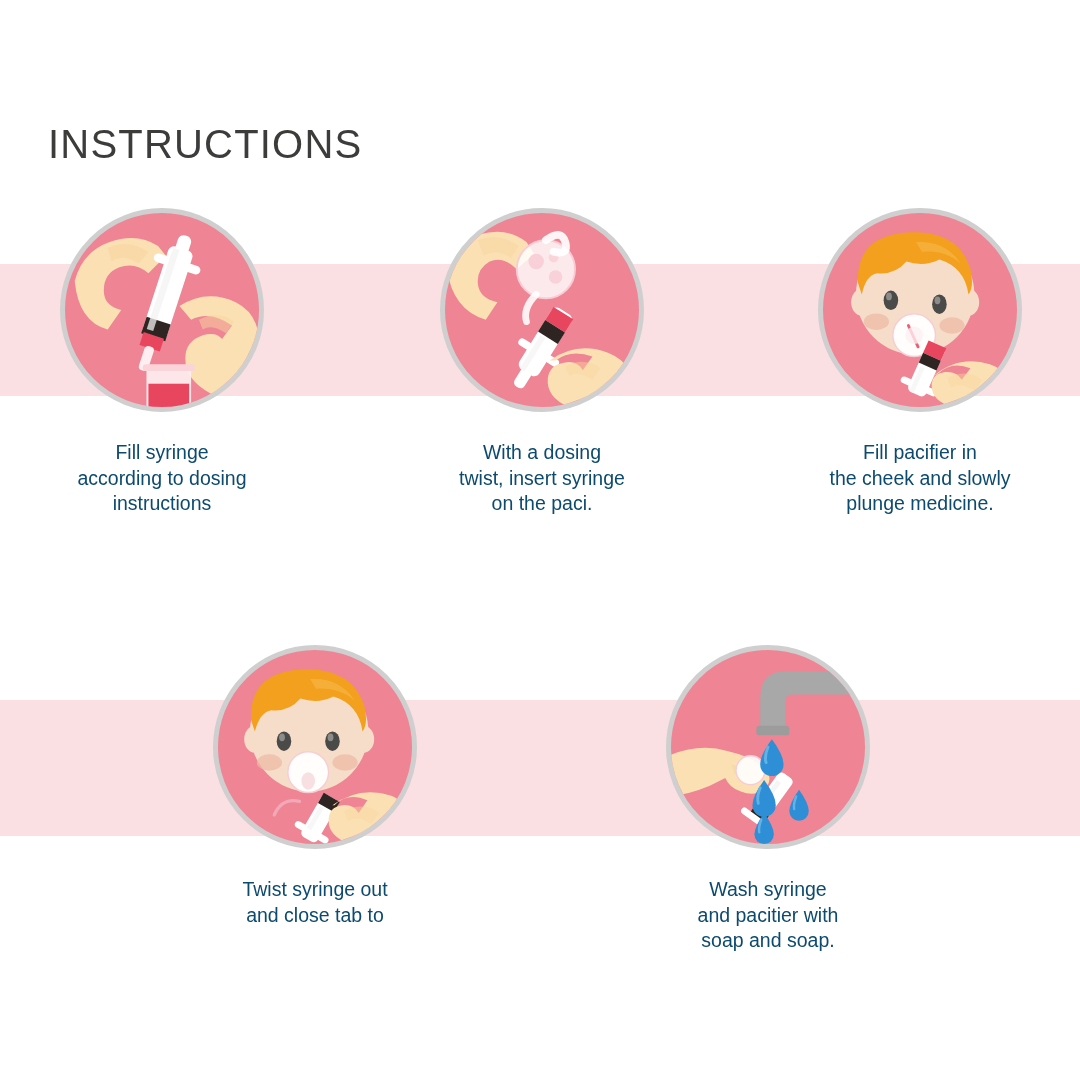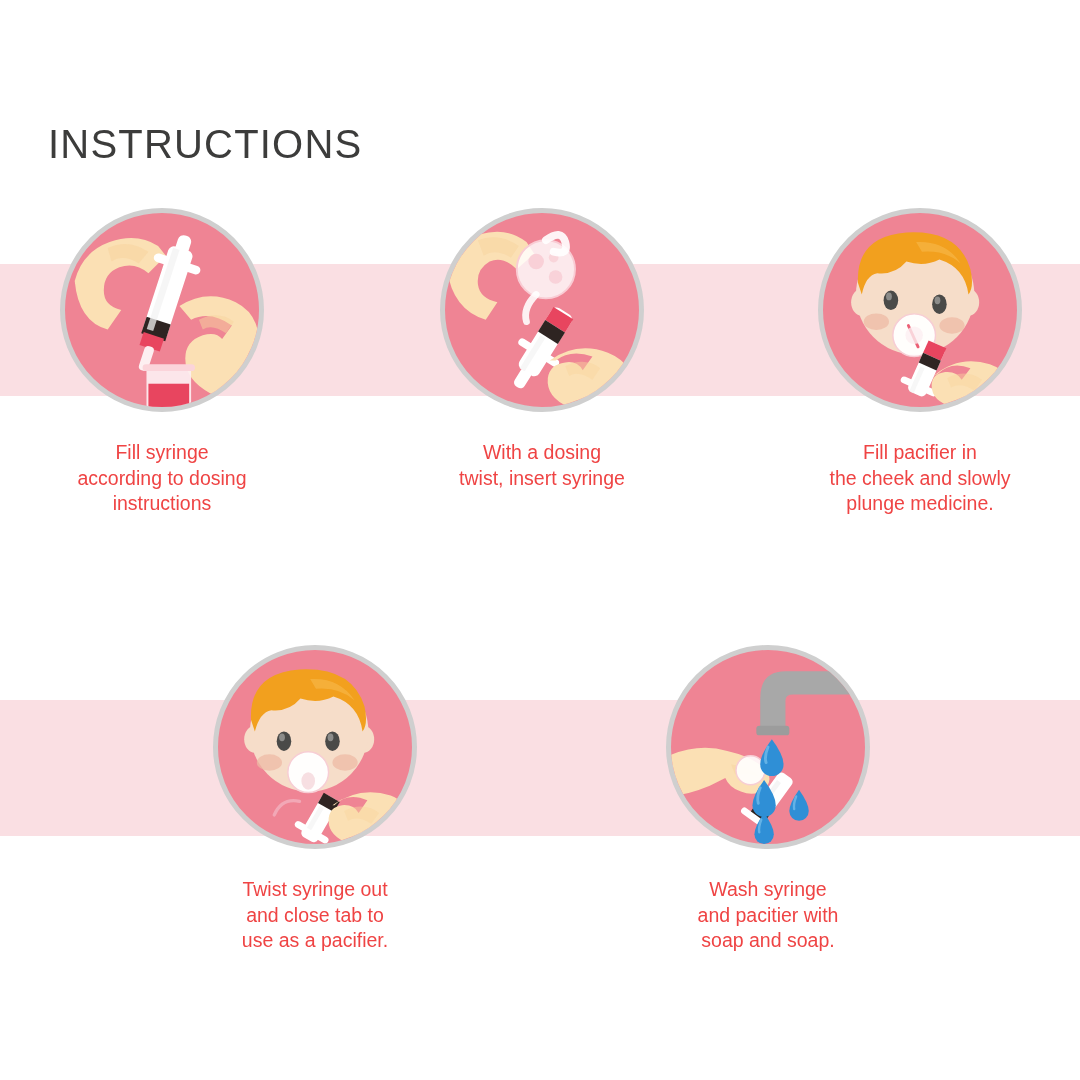--- a/index.html
+++ b/index.html
@@ -77,21 +77,21 @@
     background: #ef8494;
     border: 5px solid #cfcfcf;
     box-sizing: border-box;
     overflow: hidden;
   }
 
   .caption {
     margin-top: 28px;
     font-size: 19.5px;
     line-height: 25.5px;
-    color: #ef4444;
+    color: #0c4a6e;
     font-family: "Liberation Sans", sans-serif;
   }
   .caption .line { display: block; }
 
   
   .art { position: absolute; inset: 0; }
   .art svg { display: block; width: 100%; height: 100%; }
 </style>
 </head>
 <body>
@@ -171,20 +171,21 @@
 
               <path d="M108 152 Q136 132 168 144 Q198 156 198 192 L198 200 L128 200 Q104 190 106 170 Q108 156 124 154 Q136 152 142 162 L152 148 Q130 140 114 152 Z" fill="#fbe0b4"></path>
               <path d="M124 158 Q144 148 160 160 L152 172 Q138 162 128 168 Z" fill="#f8d49e" opacity="0.45"></path>
             </svg>
           </div>
         </div>
       </div>
       <div class="caption">
         <span class="line">With a dosing</span>
         <span class="line">twist, insert syringe</span>
+        <span class="line">on the paci.</span>
       </div>
     </div>
 
     <div class="step step-3">
       <div class="circle-wrap">
         <div class="circle">
           <div class="art">
             <svg viewBox="0 0 200 200">
 
               <ellipse cx="40" cy="92" rx="11" ry="14" fill="#f6ddc9"></ellipse>
@@ -265,21 +266,20 @@
 
               <path d="M118 160 Q146 140 178 150 Q200 158 200 192 L200 200 L136 200 Q114 192 114 176 Q114 162 128 160 Q140 159 145 168 L154 155 Q134 146 120 160 Z" fill="#fbe0b4"></path>
               <path d="M130 166 Q150 156 166 168 L158 179 Q144 170 134 176 Z" fill="#f8d49e" opacity="0.45"></path>
             </svg>
           </div>
         </div>
       </div>
       <div class="caption">
         <span class="line">Twist syringe out</span>
         <span class="line">and close tab to</span>
-        <span class="line">use as a pacifier.</span>
       </div>
     </div>
 
     <div class="step step-5">
       <div class="circle-wrap">
         <div class="circle">
           <div class="art">
             <svg viewBox="0 0 200 200">
 
               <path d="M200 22 L118 22 Q92 22 92 50 L92 82 L118 82 L118 52 Q118 46 126 46 L200 46 Z" fill="#a8a8a8"></path>

